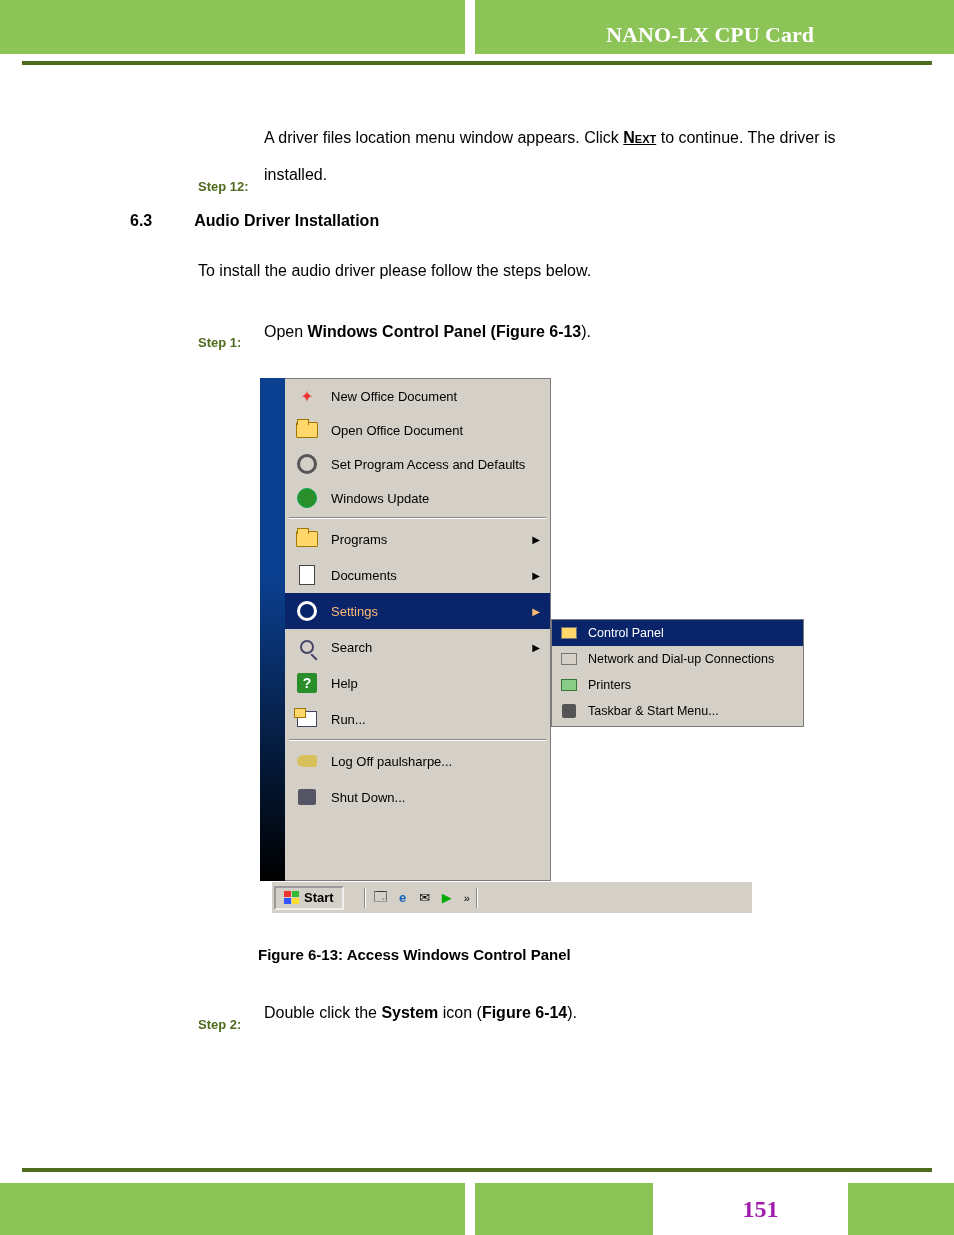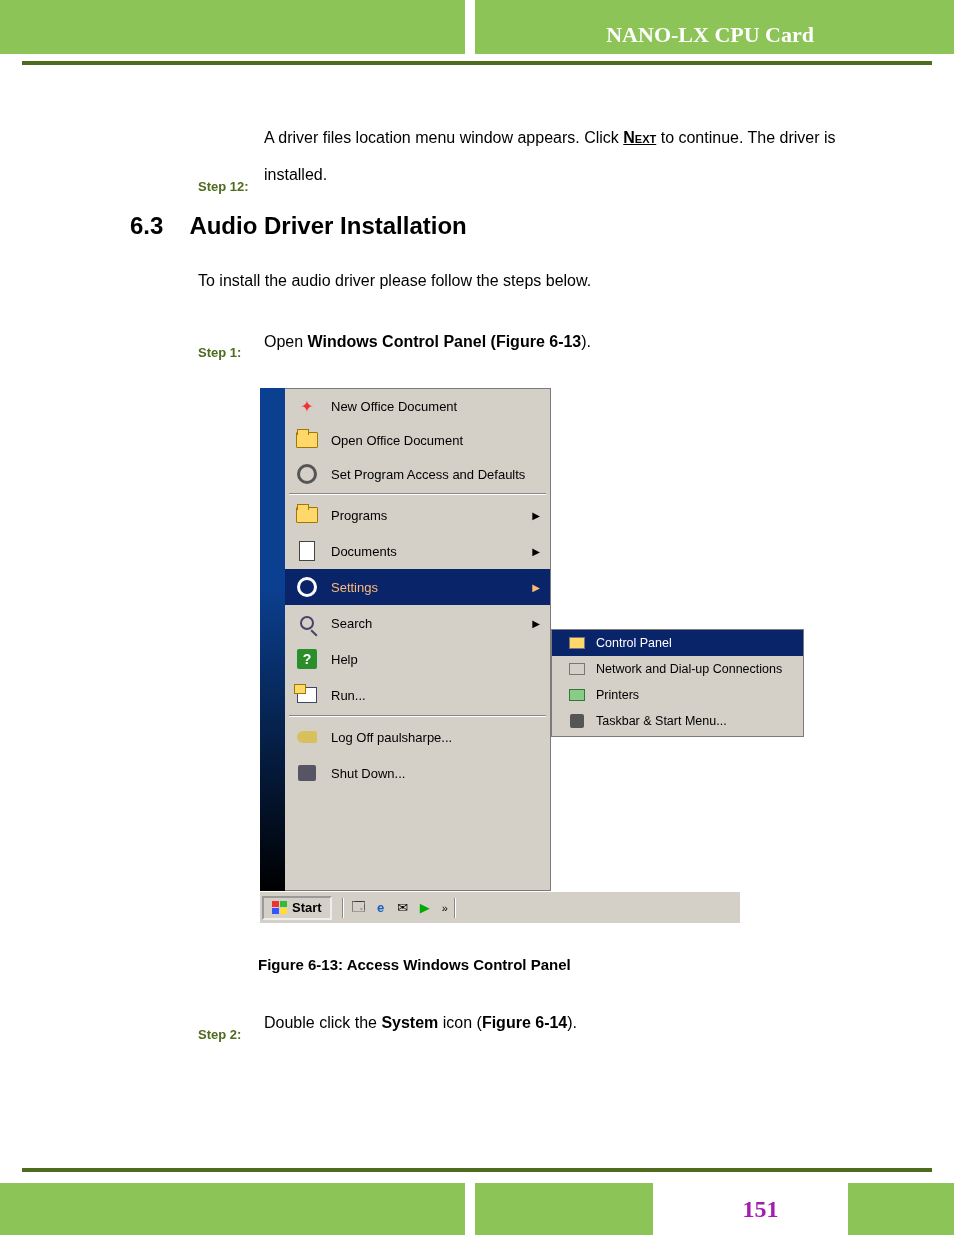--- a/index.html
+++ b/index.html
@@ -22,21 +22,21 @@
 
   
   .content { position: absolute; left: 130px; top: 120px; width: 760px; }
 
   .step-row { margin-left: 68px; margin-bottom: 12px; display: flex; align-items: flex-end; }
   .step-label { color: #4f6b1e; font-weight: bold; font-size: 13px; width: 66px; flex-shrink: 0; padding-top: 2px; }
   .step-text { font-size: 16px; line-height: 2.3; color: #000; flex: 1; }
   .step-text .sc { font-variant: small-caps; font-weight: bold; text-decoration: underline; }
   .step-text b { font-weight: bold; }
 
-  .section-heading { font-size: 24px; font-weight: bold; margin: 18px 0 32px 0; display: flex; gap: 26px; }
+  .section-heading { font-size: 16px; font-weight: bold; margin: 18px 0 32px 0; display: flex; gap: 42px; }
   .section-num { }
   .section-title { }
 
   .intro { font-size: 16px; margin: 0 0 34px 68px; }
 
   .fig-caption { font-size: 15px; font-weight: bold; margin: 32px 0 32px 128px; }
 
   
   .figure { margin: 28px 0 0 130px; width: 550px; height: 536px; position: relative; background: #fff; }
   .sm-left-band { position: absolute; left: 0; top: 0; width: 25px; height: 503px; background: linear-gradient(#0b3f8f, #0b3f8f 40%, #000); }
@@ -46,25 +46,25 @@
   .sm-col { position: absolute; left: 25px; top: 0; width: 266px; height: 503px; background: #d4d0c8; border: 1px solid #7b7b7b; border-left: none; }
   .sm-item { display: flex; align-items: center; height: 36px; padding-left: 8px; font-size: 13px; position: relative; }
   .sm-item.short { height: 34px; }
   .sm-item .ic { width: 28px; height: 28px; margin-right: 10px; display: flex; align-items: center; justify-content: center; }
   .sm-item .lbl { flex: 1; }
   .sm-item .arrow { margin-right: 10px; font-size: 10px; }
   .sm-sep { height: 2px; margin: 2px 4px; border-top: 1px solid #888; border-bottom: 1px solid #fff; }
   .sm-item.sel { background: #0a246a; color: #fdba74; }
 
   .sub-col { position: absolute; left: 291px; top: 241px; width: 253px; background: #d4d0c8; border: 1px solid #7b7b7b; padding-bottom: 2px; }
-  .sub-item { display: flex; align-items: center; height: 26px; padding-left: 14px; font-size: 12.5px; }
+  .sub-item { display: flex; align-items: center; height: 26px; padding-left: 6px; font-size: 12.5px; }
   .sub-item .ic { width: 22px; height: 18px; margin-right: 8px; display: flex; align-items: center; justify-content: center; }
   .sub-item.sel { background: #0a246a; color: #fff; }
 
-  .taskbar { position: absolute; left: 0; top: 503px; width: 480px; height: 32px; background: #d4d0c8; border-top: 1px solid #fff; display: flex; align-items: center; padding-left: 2px; }
+  .taskbar { position: absolute; left: 12px; top: 503px; width: 480px; height: 32px; background: #d4d0c8; border-top: 1px solid #fff; display: flex; align-items: center; padding-left: 2px; gap: 10px; }
   .start-btn { height: 24px; padding: 0 8px; display: flex; align-items: center; gap: 4px; background: #d4d0c8; border: 2px inset #eee; font-weight: bold; font-size: 13px; }
   .win-flag { width: 16px; height: 14px; display: grid; grid-template-columns: 7px 7px; grid-template-rows: 6px 6px; gap: 1px; }
   .win-flag span:nth-child(1){background:#e33;} .win-flag span:nth-child(2){background:#3b3;}
   .win-flag span:nth-child(3){background:#35f;} .win-flag span:nth-child(4){background:#fd3;}
   .qlaunch { display: flex; gap: 4px; margin-left: 8px; align-items: center; }
   .ql { width: 18px; height: 18px; display:flex;align-items:center;justify-content:center; font-size:13px;}
   .ql-chev { font-size: 11px; margin-left: 4px; }
   .folder   { background:#ffd76b; width:22px; height:16px; border:1px solid #a07800; border-radius:1px; position:relative;}
   .folder::before{content:"";position:absolute;left:0;top:-4px;width:10px;height:5px;background:#ffd76b;border:1px solid #a07800;border-bottom:none;}
   .gear     { width:20px;height:20px;border:3px solid #555;border-radius:50%; }
@@ -137,20 +137,26 @@
               <span class="folder"></span>
             </span>
           <span class="lbl">Open Office Document</span>
         </div>
         <div class="sm-item short">
           <span class="ic">
               <span class="gear"></span>
             </span>
           <span class="lbl">Set Program Access and Defaults</span>
         </div>
+        <div class="sm-item short">
+          <span class="ic">
+              <span class="globe"></span>
+            </span>
+          <span class="lbl">Windows Update</span>
+        </div>
         <div class="sm-sep"></div>
 
         <div class="sm-item">
           <span class="ic">
               <span class="folder"></span>
             </span>
           <span class="lbl">Programs</span>
           <span class="arrow">▶</span>
         </div>
         <div class="sm-item">

